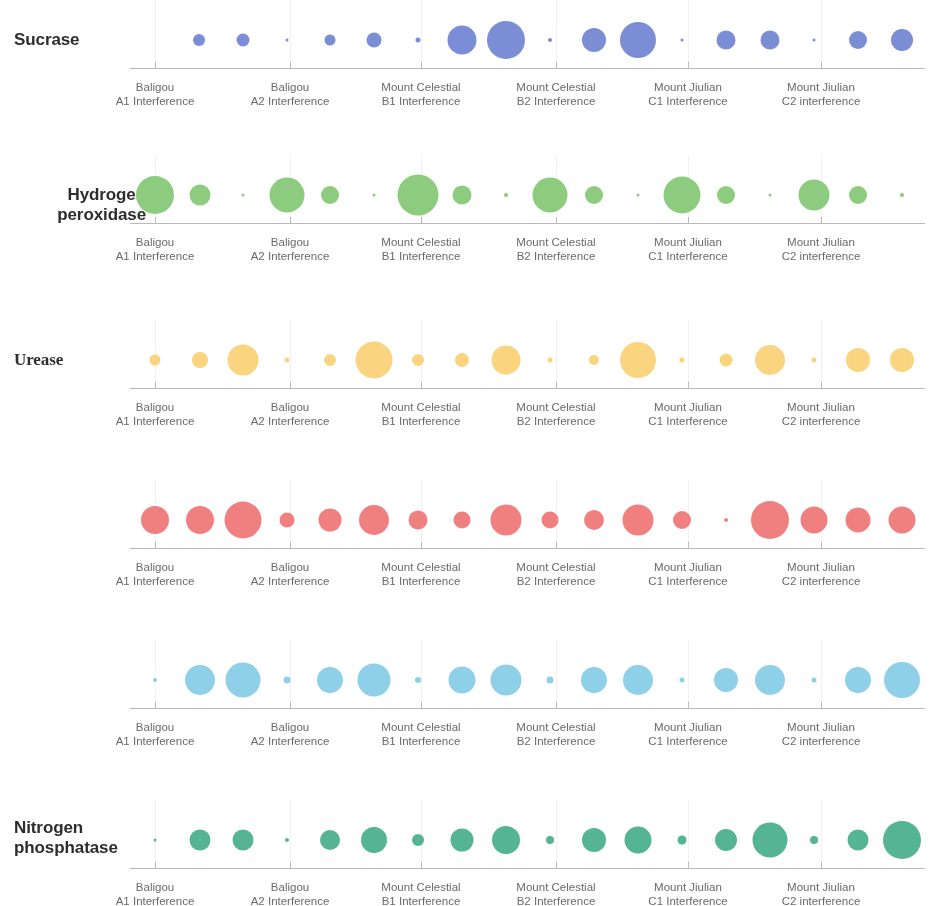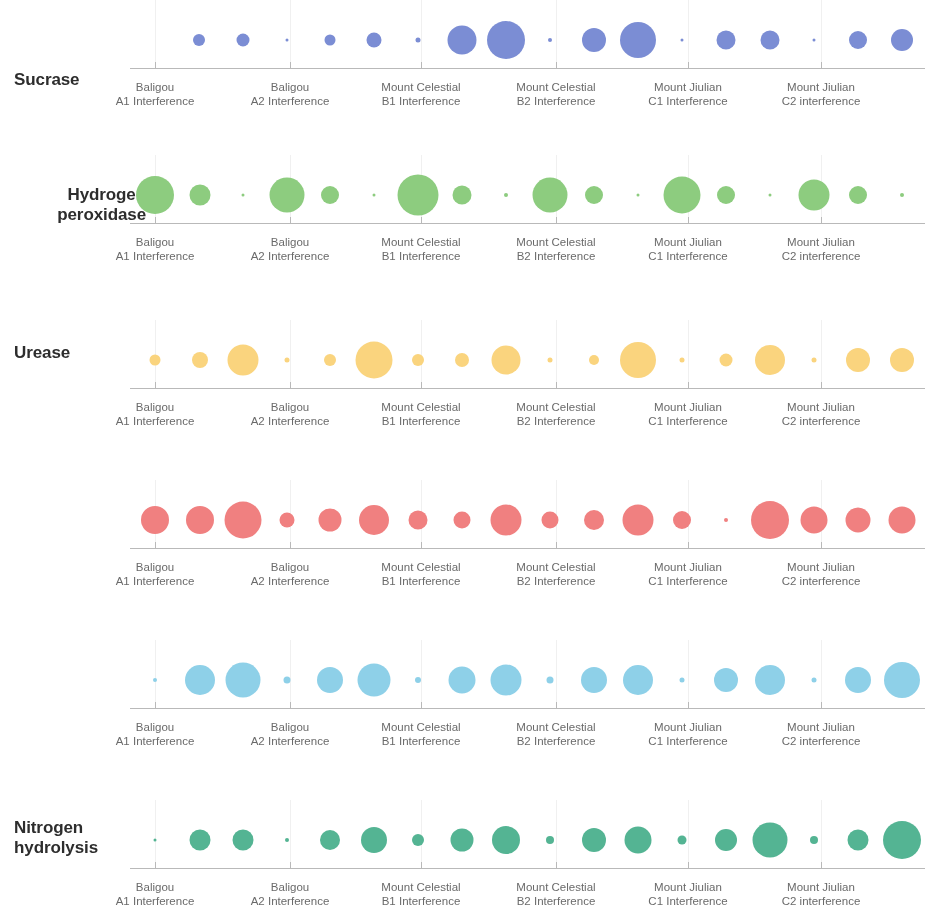--- a/index.html
+++ b/index.html
@@ -82,21 +82,21 @@
     color: #6a6a6a;
     white-space: pre-line;
     transform: translateX(-50%);
   }
 </style>
 </head>
 <body>
 
 <div id="chart-root">
     <div class="panel" style="top: 0px; height: 106px;">
-      <div class="panel-title" style="top: 30px; margin-top: 40px;">Sucrase</div>
+      <div class="panel-title" style="top: 30px;">Sucrase</div>
       <div class="plot">
         <div class="gridline" style="left: 155px; top: 0px; height: 68px;"></div>
         <div class="gridline" style="left: 290px; top: 0px; height: 68px;"></div>
         <div class="gridline" style="left: 421px; top: 0px; height: 68px;"></div>
         <div class="gridline" style="left: 556px; top: 0px; height: 68px;"></div>
         <div class="gridline" style="left: 688px; top: 0px; height: 68px;"></div>
         <div class="gridline" style="left: 821px; top: 0px; height: 68px;"></div>
         <div class="axis-line" style="left: 130px; width: 795px; top: 68px;"></div>
         <div class="tick" style="left: 155px; top: 62px;"></div>
         <div class="tick" style="left: 290px; top: 62px;"></div>
@@ -182,21 +182,21 @@
 B1 Interference</div>
         <div class="cat-label" style="left: 556px;">Mount Celestial
 B2 Interference</div>
         <div class="cat-label" style="left: 688px;">Mount Jiulian
 C1 Interference</div>
         <div class="cat-label" style="left: 821px;">Mount Jiulian
 C2 interference</div>
       </div>
     </div>
     <div class="panel" style="top: 320px; height: 106px;">
-      <div class="panel-title" style="top: 23px;">Urease</div>
+      <div class="panel-title" style="top: 30px; font-family: Liberation Serif, serif;">Urease</div>
       <div class="plot">
         <div class="gridline" style="left: 155px; top: 0px; height: 68px;"></div>
         <div class="gridline" style="left: 290px; top: 0px; height: 68px;"></div>
         <div class="gridline" style="left: 421px; top: 0px; height: 68px;"></div>
         <div class="gridline" style="left: 556px; top: 0px; height: 68px;"></div>
         <div class="gridline" style="left: 688px; top: 0px; height: 68px;"></div>
         <div class="gridline" style="left: 821px; top: 0px; height: 68px;"></div>
         <div class="axis-line" style="left: 130px; width: 795px; top: 68px;"></div>
         <div class="tick" style="left: 155px; top: 62px;"></div>
         <div class="tick" style="left: 290px; top: 62px;"></div>
@@ -331,21 +331,21 @@
         <div class="cat-label" style="left: 556px;">Mount Celestial
 B2 Interference</div>
         <div class="cat-label" style="left: 688px;">Mount Jiulian
 C1 Interference</div>
         <div class="cat-label" style="left: 821px;">Mount Jiulian
 C2 interference</div>
       </div>
     </div>
     <div class="panel" style="top: 800px; height: 106px;">
       <div class="panel-title" style="top: 18px;">Nitrogen
-hydrolysis</div>
+phosphatase</div>
       <div class="plot">
         <div class="gridline" style="left: 155px; top: 0px; height: 68px;"></div>
         <div class="gridline" style="left: 290px; top: 0px; height: 68px;"></div>
         <div class="gridline" style="left: 421px; top: 0px; height: 68px;"></div>
         <div class="gridline" style="left: 556px; top: 0px; height: 68px;"></div>
         <div class="gridline" style="left: 688px; top: 0px; height: 68px;"></div>
         <div class="gridline" style="left: 821px; top: 0px; height: 68px;"></div>
         <div class="axis-line" style="left: 130px; width: 795px; top: 68px;"></div>
         <div class="tick" style="left: 155px; top: 62px;"></div>
         <div class="tick" style="left: 290px; top: 62px;"></div>

